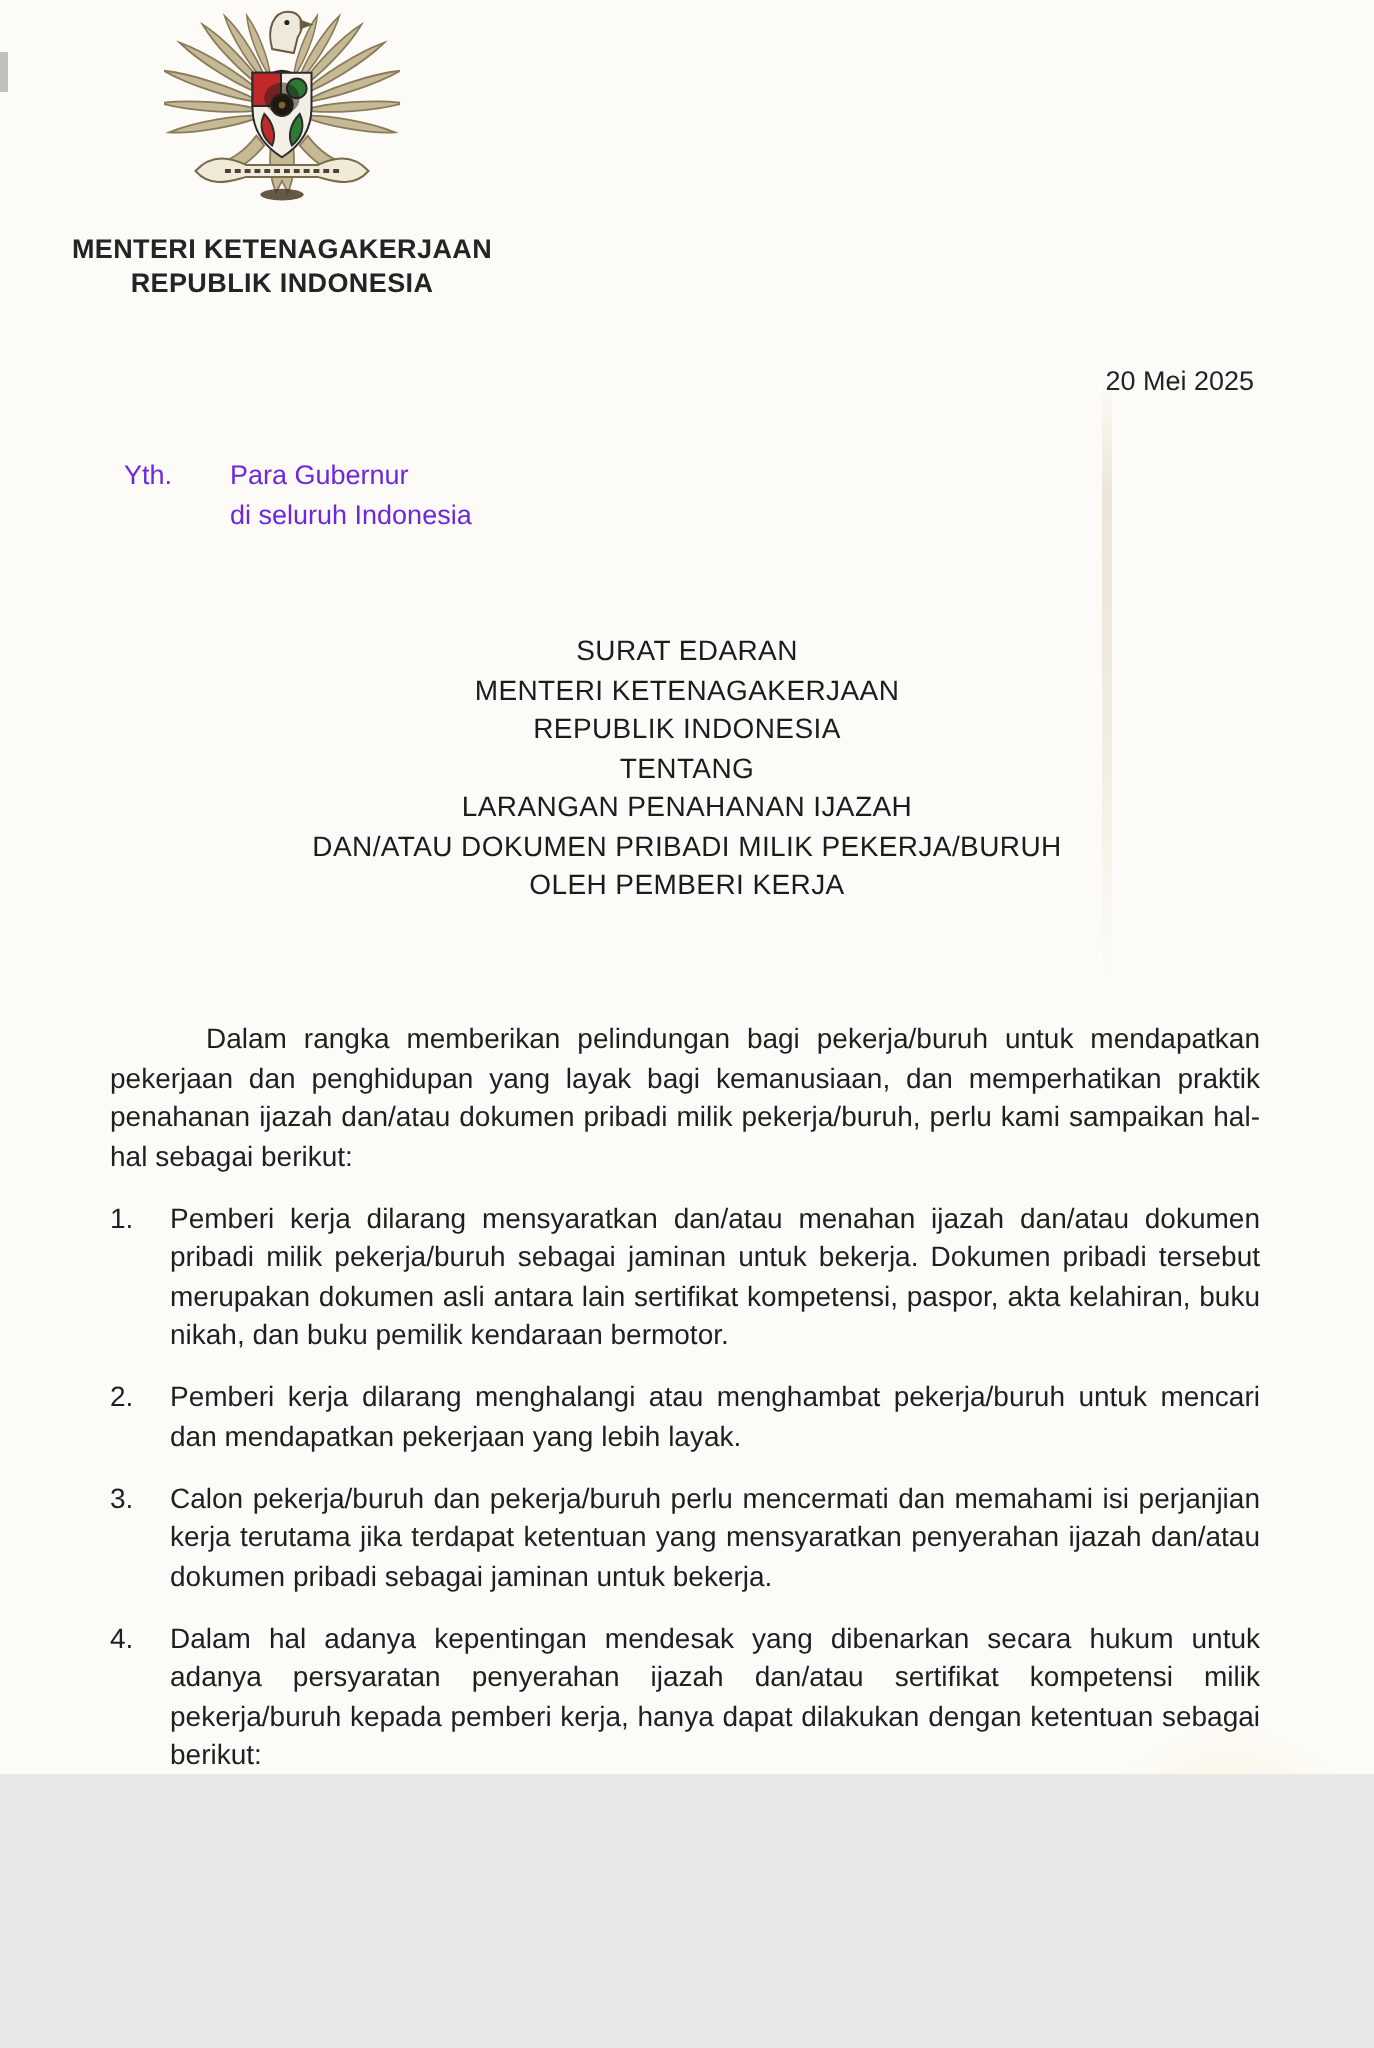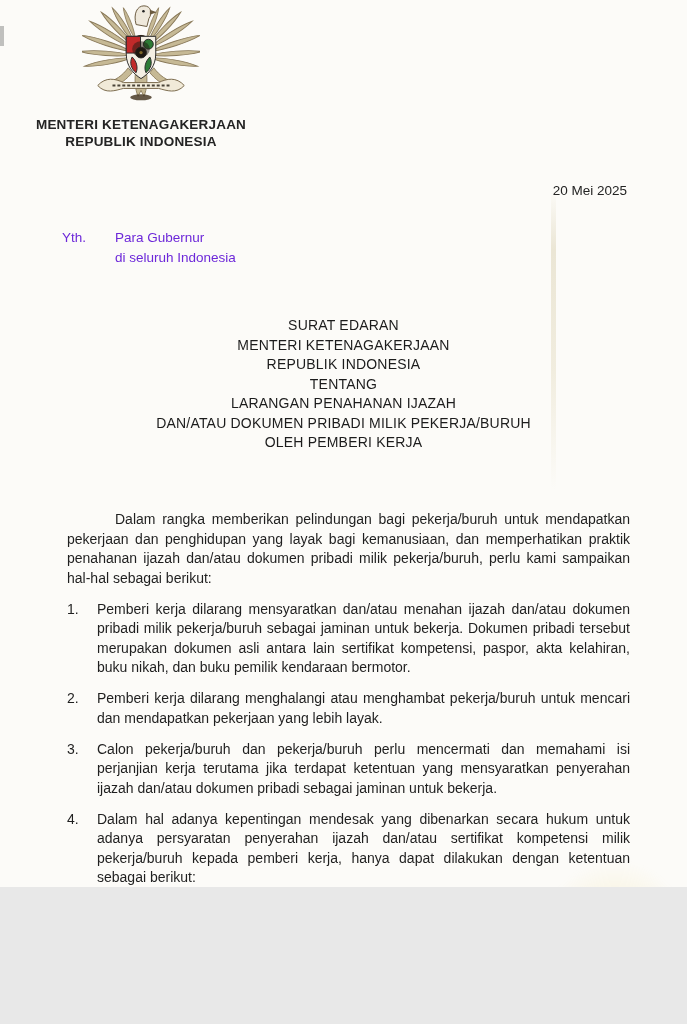--- a/index.html
+++ b/index.html
@@ -35,21 +35,21 @@
   .addressee .salutation { width:53px; }
   
   .title-block {
     position:absolute; top:316px; left:0; right:0;
     text-align:center; font-size:14px; line-height:19.5px;
     color:#1c1c1c; letter-spacing:.2px;
   }
   .title-about { }
   
   .body-text {
-    position:absolute; top:510px; left:67px; right:57px;
+    position:absolute; top:510px; left:55px; right:57px;
     font-size:14px; line-height:19.5px; color:#1f1f1f;
   }
   .opening {
     text-align:justify; text-indent:48px;
   }
   .list-item { display:flex; margin-top:11.5px; }
   .item-number { width:30px; flex:0 0 30px; }
   .item-text { flex:1; text-align:justify; }
   .subitem { display:flex; margin-top:11.5px; margin-left:30px; }
   .subitem-letter { width:25px; flex:0 0 25px; }

